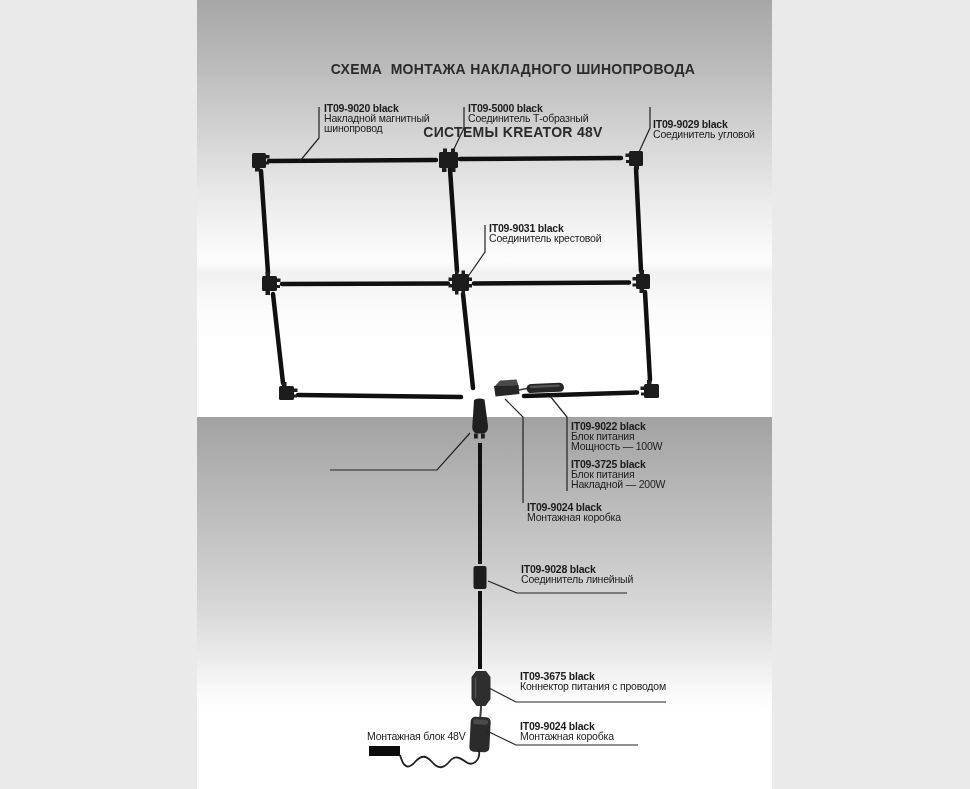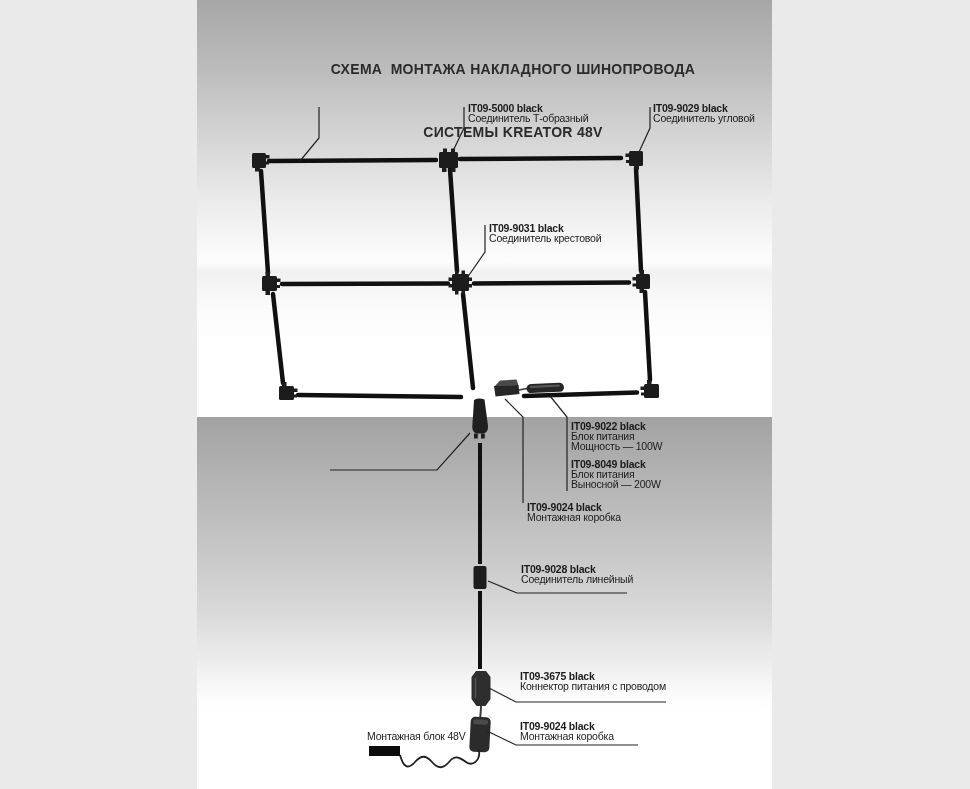--- a/index.html
+++ b/index.html
@@ -191,47 +191,52 @@
       <path d="M489,688 L516,702 H666"></path>
       <path d="M487,731 L516,745 H638"></path>
     </g>
   </svg>
 
   <div class="title">
     <div>СХЕМА  МОНТАЖА НАКЛАДНОГО ШИНОПРОВОДА</div>
     <div>СИСТЕМЫ KREATOR 48V</div>
   </div>
 
+  <div class="label" style="left:324px;top:104px">
+    <div class="code">IT09-9020 black</div>
+    <div>Накладной магнитный</div>
+    <div>шинопровод</div>
+  </div>
 
   <div class="label" style="left:468px;top:104px">
     <div class="code">IT09-5000 black</div>
     <div>Соединитель Т-образный</div>
   </div>
 
-  <div class="label" style="left:653px;top:104px">
+  <div class="label" style="left:653px;top:120px">
     <div class="code">IT09-9029 black</div>
     <div>Соединитель угловой</div>
   </div>
 
   <div class="label" style="left:489px;top:224px">
     <div class="code">IT09-9031 black</div>
     <div>Соединитель крестовой</div>
   </div>
 
 
   <div class="label" style="left:571px;top:422px">
     <div class="code">IT09-9022 black</div>
     <div>Блок питания</div>
     <div>Мощность — 100W</div>
   </div>
 
   <div class="label" style="left:571px;top:460px">
-    <div class="code">IT09-8049 black</div>
+    <div class="code">IT09-3725 black</div>
     <div>Блок питания</div>
-    <div>Выносной — 200W</div>
+    <div>Накладной — 200W</div>
   </div>
 
   <div class="label" style="left:527px;top:503px">
     <div class="code">IT09-9024 black</div>
     <div>Монтажная коробка</div>
   </div>
 
   <div class="label" style="left:521px;top:565px">
     <div class="code">IT09-9028 black</div>
     <div>Соединитель линейный</div>

